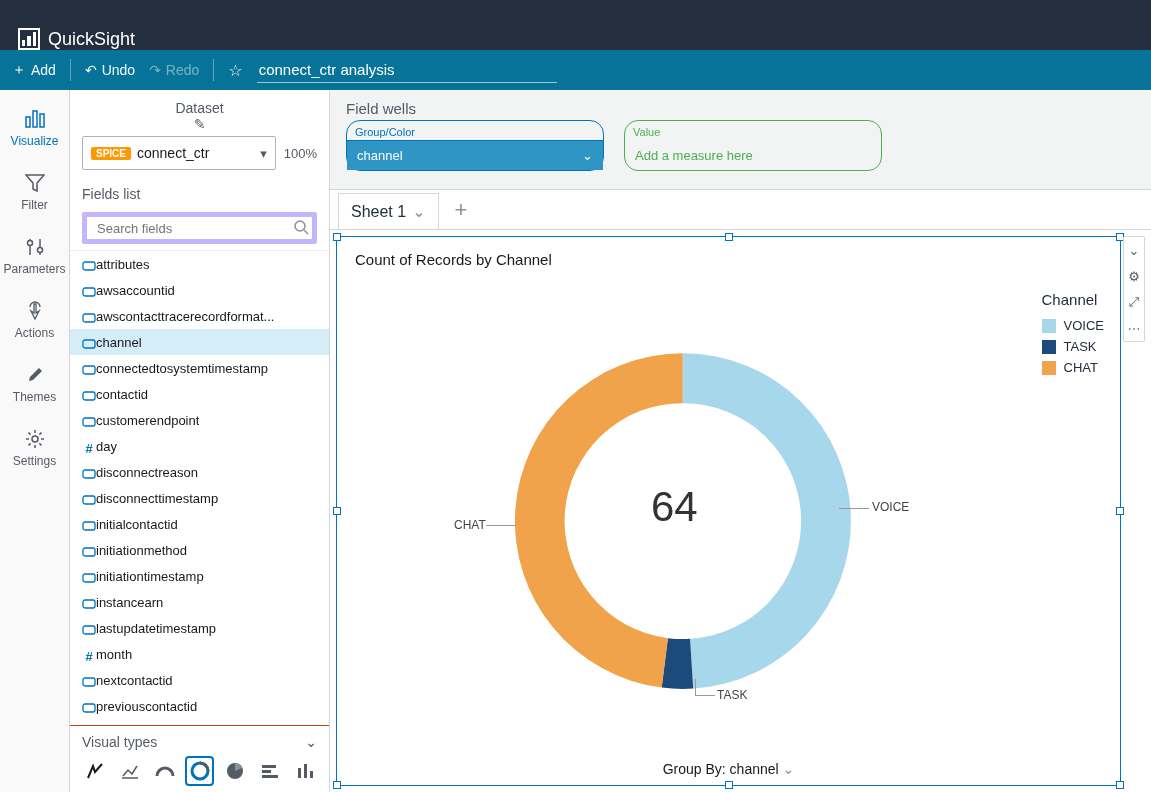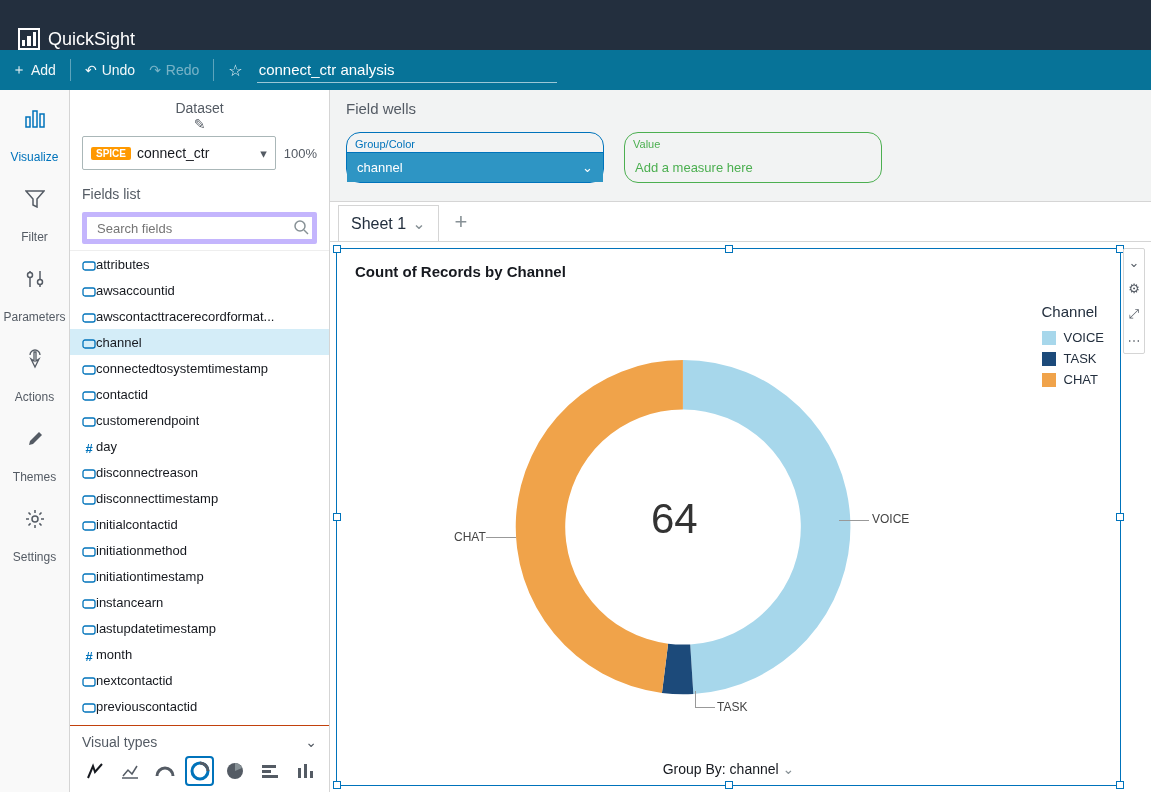--- a/index.html
+++ b/index.html
@@ -12,21 +12,21 @@
   
   .actionbar { height: 40px; background: #077398; display: flex; align-items: center; padding: 0 12px; gap: 14px; color: #fff; font-size: 14px;}
   .actionbar .act { display:flex; align-items:center; gap:5px; cursor:pointer; opacity:0.95;}
   .actionbar .act.disabled { opacity:0.45; }
   .actionbar .sep { width:1px; height:22px; background:rgba(255,255,255,0.35);}
   .actionbar .star{ font-size:16px;}
   .actionbar .title-input { flex: 0 0 300px; background: transparent; border: none; border-bottom: 1px solid rgba(255,255,255,0.6); color: #fff; font-size: 15px; padding: 4px 2px; outline:none;}
   
   .main { display: flex; height: 702px; }
   .navrail { width: 70px; background: #f9f9f9; border-right: 1px solid #d5d5d5; display:flex; flex-direction:column; align-items:center; padding-top:6px;}
-  .navrail .nav-item { display:flex; flex-direction:column; align-items:center; gap:20px; padding:12px 0; width:100%; cursor:pointer; color:#545b64; font-size:12px;}
+  .navrail .nav-item { display:flex; flex-direction:column; align-items:center; gap:4px; padding:12px 0; width:100%; cursor:pointer; color:#545b64; font-size:12px;}
   .navrail .nav-item.active { color:#0073bb; }
   .navrail .nav-item .icon{ width:22px; height:22px; display:flex; align-items:center; justify-content:center;}
   
   .leftpanel { width: 260px; border-right: 1px solid #d5d5d5; display:flex; flex-direction:column; background:#fff; position:relative;}
   .dataset-head { padding: 10px 12px 4px; display:flex; align-items:center; flex-direction:column;}
   .dataset-head .label{ font-size:14px; color:#545b64;}
   .dataset-head .pencil{ color:#545b64; font-size:14px;}
   .dataset-row{ display:flex; align-items:center; gap:8px; padding:0 12px 10px;}
   .dataset-select{ flex:1; height:34px; border:1px solid #aab7b8; border-radius:2px; display:flex; align-items:center; padding:0 8px; gap:6px; cursor:pointer;}
   .dataset-select .spice{ background:#ff9900; color:#fff; font-size:10px; font-weight:bold; padding:1px 5px; border-radius:2px;}
@@ -45,21 +45,21 @@
   .field-item .ficon{ width:14px; height:12px; display:inline-flex; align-items:center; justify-content:center; color:#0073bb;}
   .field-item .ftxt{ white-space:nowrap; overflow:hidden; text-overflow:ellipsis;}
   .visual-types{ border-top:1px solid #c2410c; padding:8px 12px;}
   .visual-types .vt-head{ display:flex; justify-content:space-between; align-items:center; font-size:14px; color:#545b64; margin-bottom:8px;}
   .vt-row{ display:flex; gap:10px; align-items:center;}
   .vt{ width:26px; height:26px; display:flex; align-items:center; justify-content:center; color:#545b64; border-radius:2px; cursor:pointer;}
   .vt.selected{ outline:2px solid #0073bb; color:#0073bb;}
   
   .rightarea{ flex:1; display:flex; flex-direction:column; background:#fff;}
   .fieldwells{ background:#f2f3f3; border-bottom:1px solid #d5d5d5; padding:10px 16px 18px;}
-  .fw-title{ font-size:15px; color:#545b64; margin-bottom:15px;}
+  .fw-title{ font-size:15px; color:#545b64; margin-bottom:3px;}
   .wells{ display:flex; gap:20px;}
   .well{ width:258px; border:1px solid; border-radius:14px;}
   .well.group{ border-color:#0073bb;}
   .well.value{ border-color:#4caf50;}
   .well .well-label{ font-size:11px; padding:5px 8px 2px;}
   .well.group .well-label{ color:#0073bb;}
   .well.value .well-label{ color:#4caf50;}
   .well .well-body{ height:30px; display:flex; align-items:center; padding:0 10px; font-size:13px;}
   .well.group .well-body{ background:#2e95c4; color:#fff; border-top:1px solid #0073bb; justify-content:space-between;}
   .well.value .well-body{ color:#4caf50;}
@@ -67,21 +67,21 @@
   .sheetbar{ height:40px; border-bottom:1px solid #d5d5d5; display:flex; align-items:flex-end; padding:0 8px; gap:8px;}
   .sheet-tab{ border:1px solid #d5d5d5; border-bottom:none; padding:8px 12px; font-size:16px; display:flex; align-items:center; gap:6px; background:#fff; cursor:pointer;}
   .sheet-add{ font-size:22px; color:#879196; padding:6px 8px; cursor:pointer;}
   
   .canvas{ flex:1; position:relative; padding:6px 16px 6px 6px;}
   .visual{ position:absolute; left:6px; top:6px; right:30px; bottom:6px; border:1px solid #0073bb; background:#fff;}
   .visual .sel-handle{ position:absolute; width:8px; height:8px; background:#fff; border:1px solid #0073bb;}
   .h-tl{top:-4px;left:-4px;} .h-tr{top:-4px;right:-4px;} .h-bl{bottom:-4px;left:-4px;} .h-br{bottom:-4px;right:-4px;}
   .h-tm{top:-4px;left:50%;margin-left:-4px;} .h-bm{bottom:-4px;left:50%;margin-left:-4px;}
   .h-ml{top:50%;left:-4px;margin-top:-4px;} .h-mr{top:50%;right:-4px;margin-top:-4px;}
-  .visual-title{ font-size:15px; color:#16191f; padding:14px 18px 6px; font-weight:700;}
+  .visual-title{ font-size:15px; color:#16191f; padding:14px 18px 6px; font-weight:400;}
   .visual-body{ position:absolute; top:40px; bottom:30px; left:0; right:0;}
   .chart-svg{ width:100%; height:100%;}
   .groupby{ position:absolute; bottom:8px; left:0; right:0; text-align:center; font-size:14px; color:#16191f;}
   .vtoolbar{ position:absolute; right:6px; top:6px; width:22px; background:#fff; border:1px solid #d5d5d5; border-radius:2px;}
   .vtoolbar .vtb{ height:26px; display:flex; align-items:center; justify-content:center; color:#545b64; cursor:pointer; font-size:13px;}
   .legend{ position:absolute; right:16px; top:14px; font-size:13px;}
   .legend .lg-title{ font-size:15px; margin-bottom:10px; font-weight:500;}
   .legend .lg-item{ display:flex; align-items:center; gap:8px; margin-bottom:6px;}
   .legend .lg-sw{ width:14px; height:14px;}
   .datalabel{ position:absolute; font-size:12px; color:#444;}

